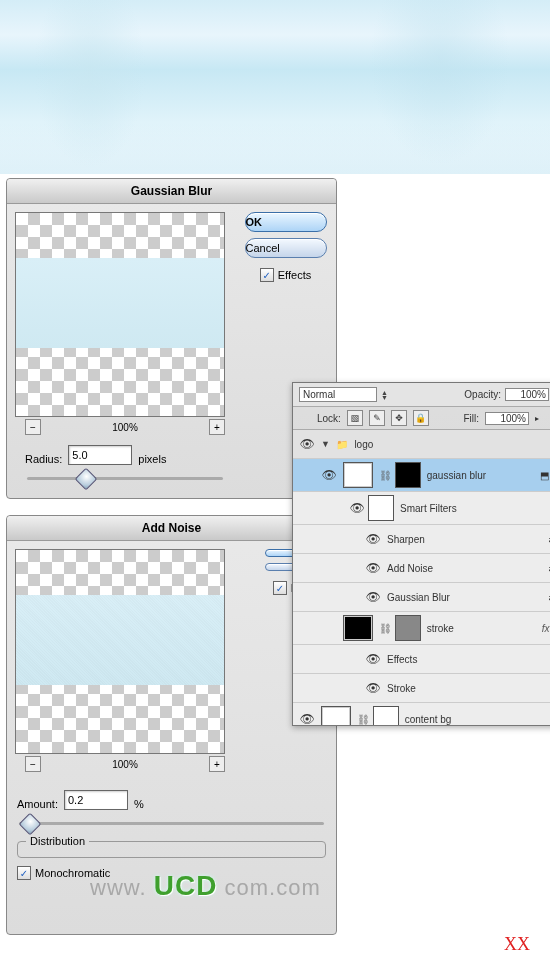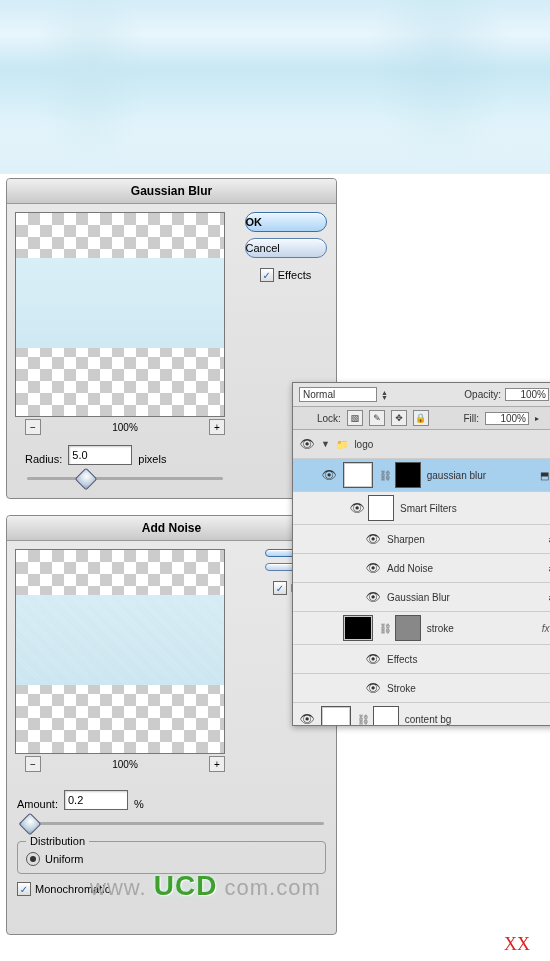--- a/index.html
+++ b/index.html
@@ -288,24 +288,20 @@
   <div class="param-row">
     <span class="label">Amount:</span>
     <input class="num-input" value="0.2" style="">
     <span class="label">%</span>
   </div>
   <div class="slider-track">
     <div class="slider-thumb" style="left:1%"></div>
   </div>
   <fieldset class="dist">
     <legend>Distribution</legend>
-    <div class="row">
-      <span class="radio on"></span>
-      <span>Uniform</span>
-    </div>
   </fieldset>
   <div class="monorow">
     <span class="chk">✓</span>
     <span>Monochromatic</span>
   </div>
 </div>
 
 <div class="layers">
   <div class="lay-top">
     <div class="sel">

